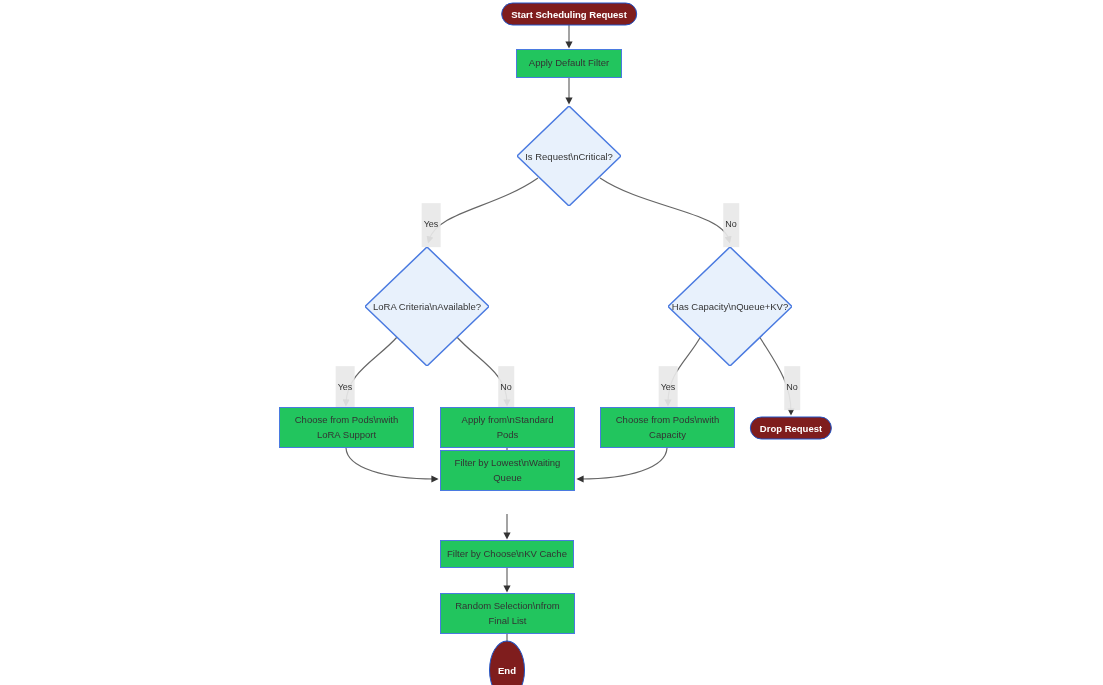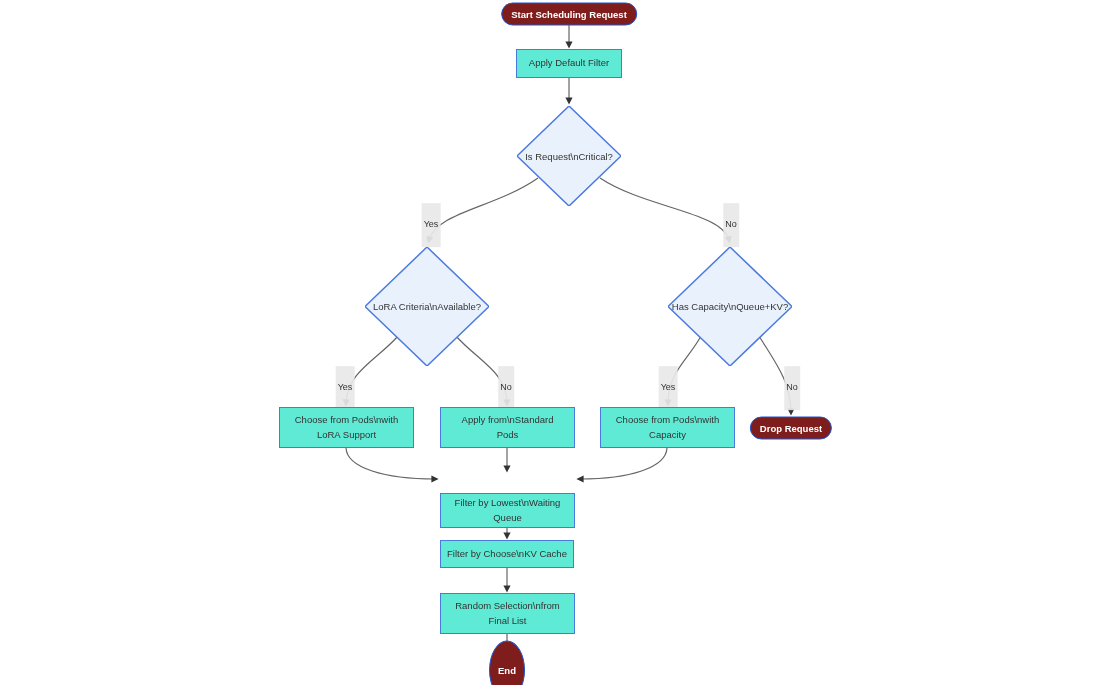--- a/index.html
+++ b/index.html
@@ -26,21 +26,21 @@
     position: absolute;
     box-sizing: border-box;
     display: flex;
     align-items: center;
     justify-content: center;
     text-align: center;
     font-size: 9.5px;
     line-height: 1.5;
   }
   .rect-node {
-    background: #5eead4;
+    background: #22c55e;
     border: 1.5px solid #4a7ae0;
     padding: 0 10px;
   }
   .nowrap { white-space: nowrap; padding: 0 2px; }
   .pill {
     position: absolute;
     transform: translate(-50%, -50%);
     background: #7f1d1d;
     border: 1px solid #2055c8;
     color: #ffffff;
@@ -107,21 +107,21 @@
   <span class="edge-label" style="left:792px; top:388px;">No</span>
 
   <div class="pill" style="left:569px; top:14px;">Start Scheduling Request</div>
   <div class="pill" style="left:791px; top:428px;">Drop Request</div>
   <div class="pill" style="left:507px; top:670px; border-radius:50%; padding:23px 8px;">End</div>
 
   <div class="node rect-node" style="left:516px; top:49px; width:106px; height:29px;">Apply Default Filter</div>
   <div class="node rect-node" style="left:279px; top:407px; width:135px; height:41px;">Choose from Pods\nwith LoRA Support</div>
   <div class="node rect-node" style="left:440px; top:407px; width:135px; height:41px;">Apply from\nStandard Pods</div>
   <div class="node rect-node" style="left:600px; top:407px; width:135px; height:41px;">Choose from Pods\nwith Capacity</div>
-  <div class="node rect-node" style="left:440px; top:493px; width:135px; height:35px;">Filter by Lowest\nWaiting Queue</div>
+  <div class="node rect-node" style="left:440px; top:450px; width:135px; height:41px;">Filter by Lowest\nWaiting Queue</div>
   <div class="node rect-node nowrap" style="left:440px; top:540px; width:134px; height:28px;">Filter by Choose\nKV Cache</div>
   <div class="node rect-node" style="left:440px; top:593px; width:135px; height:41px;">Random Selection\nfrom Final List</div>
 
   <div class="diamond-wrap" style="left:517px; top:106px; width:104px; height:100px;text-decoration:underline;">
     <svg width="104" height="100" viewBox="0 0 104 100">
       <polygon points="52,0 104,50 52,100 0,50" fill="#e8f1fc" stroke="#4a7ae0" stroke-width="1.5"></polygon>
     </svg>
     <span class="diamond-label">Is Request\nCritical?</span>
   </div>
 

